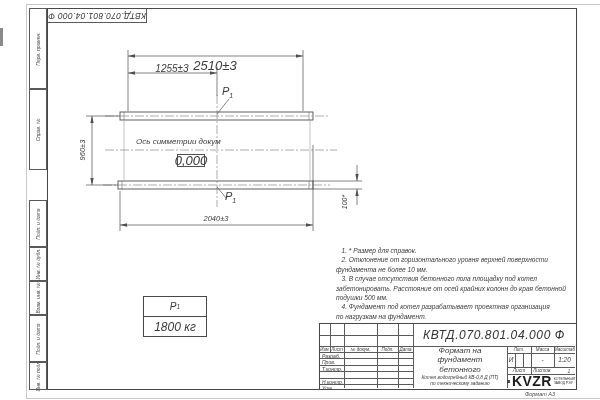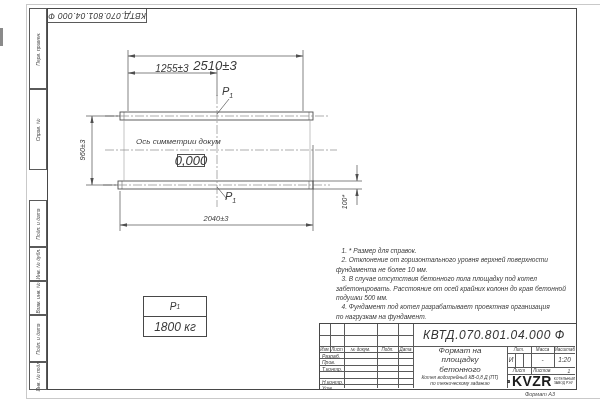--- a/index.html
+++ b/index.html
@@ -209,21 +209,21 @@
     <div class="cell rowlab" style="left:0;top:35.2px;width:24px;">Пров.</div>
     <div class="cell rowlab" style="left:0;top:41.8px;width:24px;">Т.контр.</div>
     <div class="cell rowlab" style="left:0;top:48px;width:24px;"></div>
     <div class="cell rowlab" style="left:0;top:54.8px;width:24px;">Н.контр.</div>
     <div class="cell rowlab" style="left:0;top:61px;width:24px;">Утв.</div>
 
     <div class="docnum">КВТД.070.801.04.000  Ф</div>
 
     <div class="titlecell">
       <div>Формат на</div>
-      <div>площадку</div>
+      <div>фундамент</div>
       <div>бетонного</div>
     </div>
 
     <div class="prodcell">
       <div>Котел водогрейный КВ-0,8 Д (ПТ)</div>
       <div>по техническому заданию</div>
     </div>
 
     <div class="cell tiny" style="left:187px;top:23px;width:24px;">Лит.</div>
     <div class="cell tiny" style="left:211px;top:23px;width:23px;">Масса</div>

